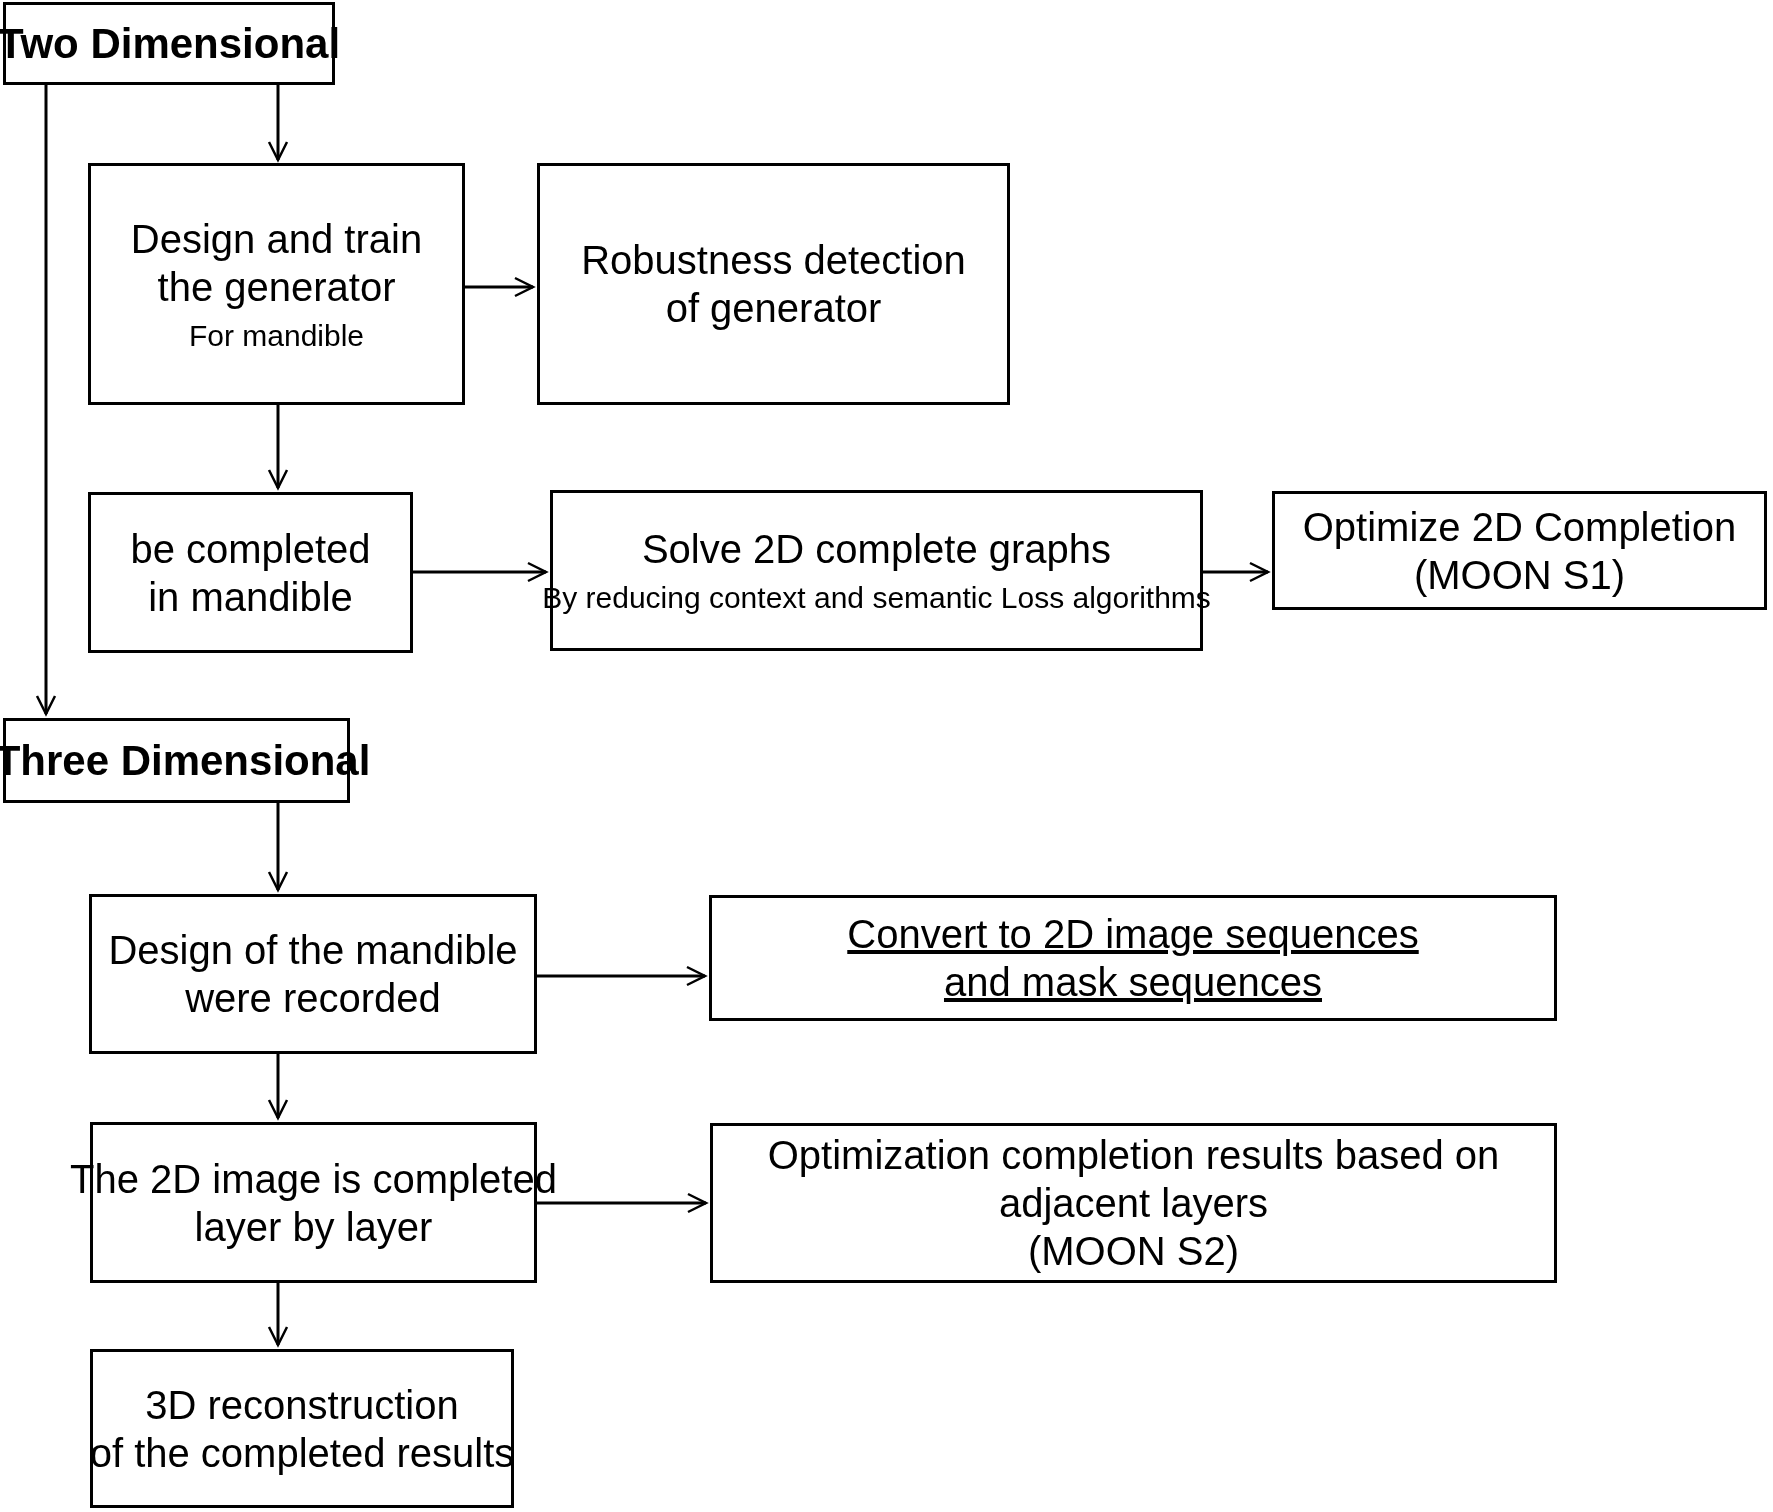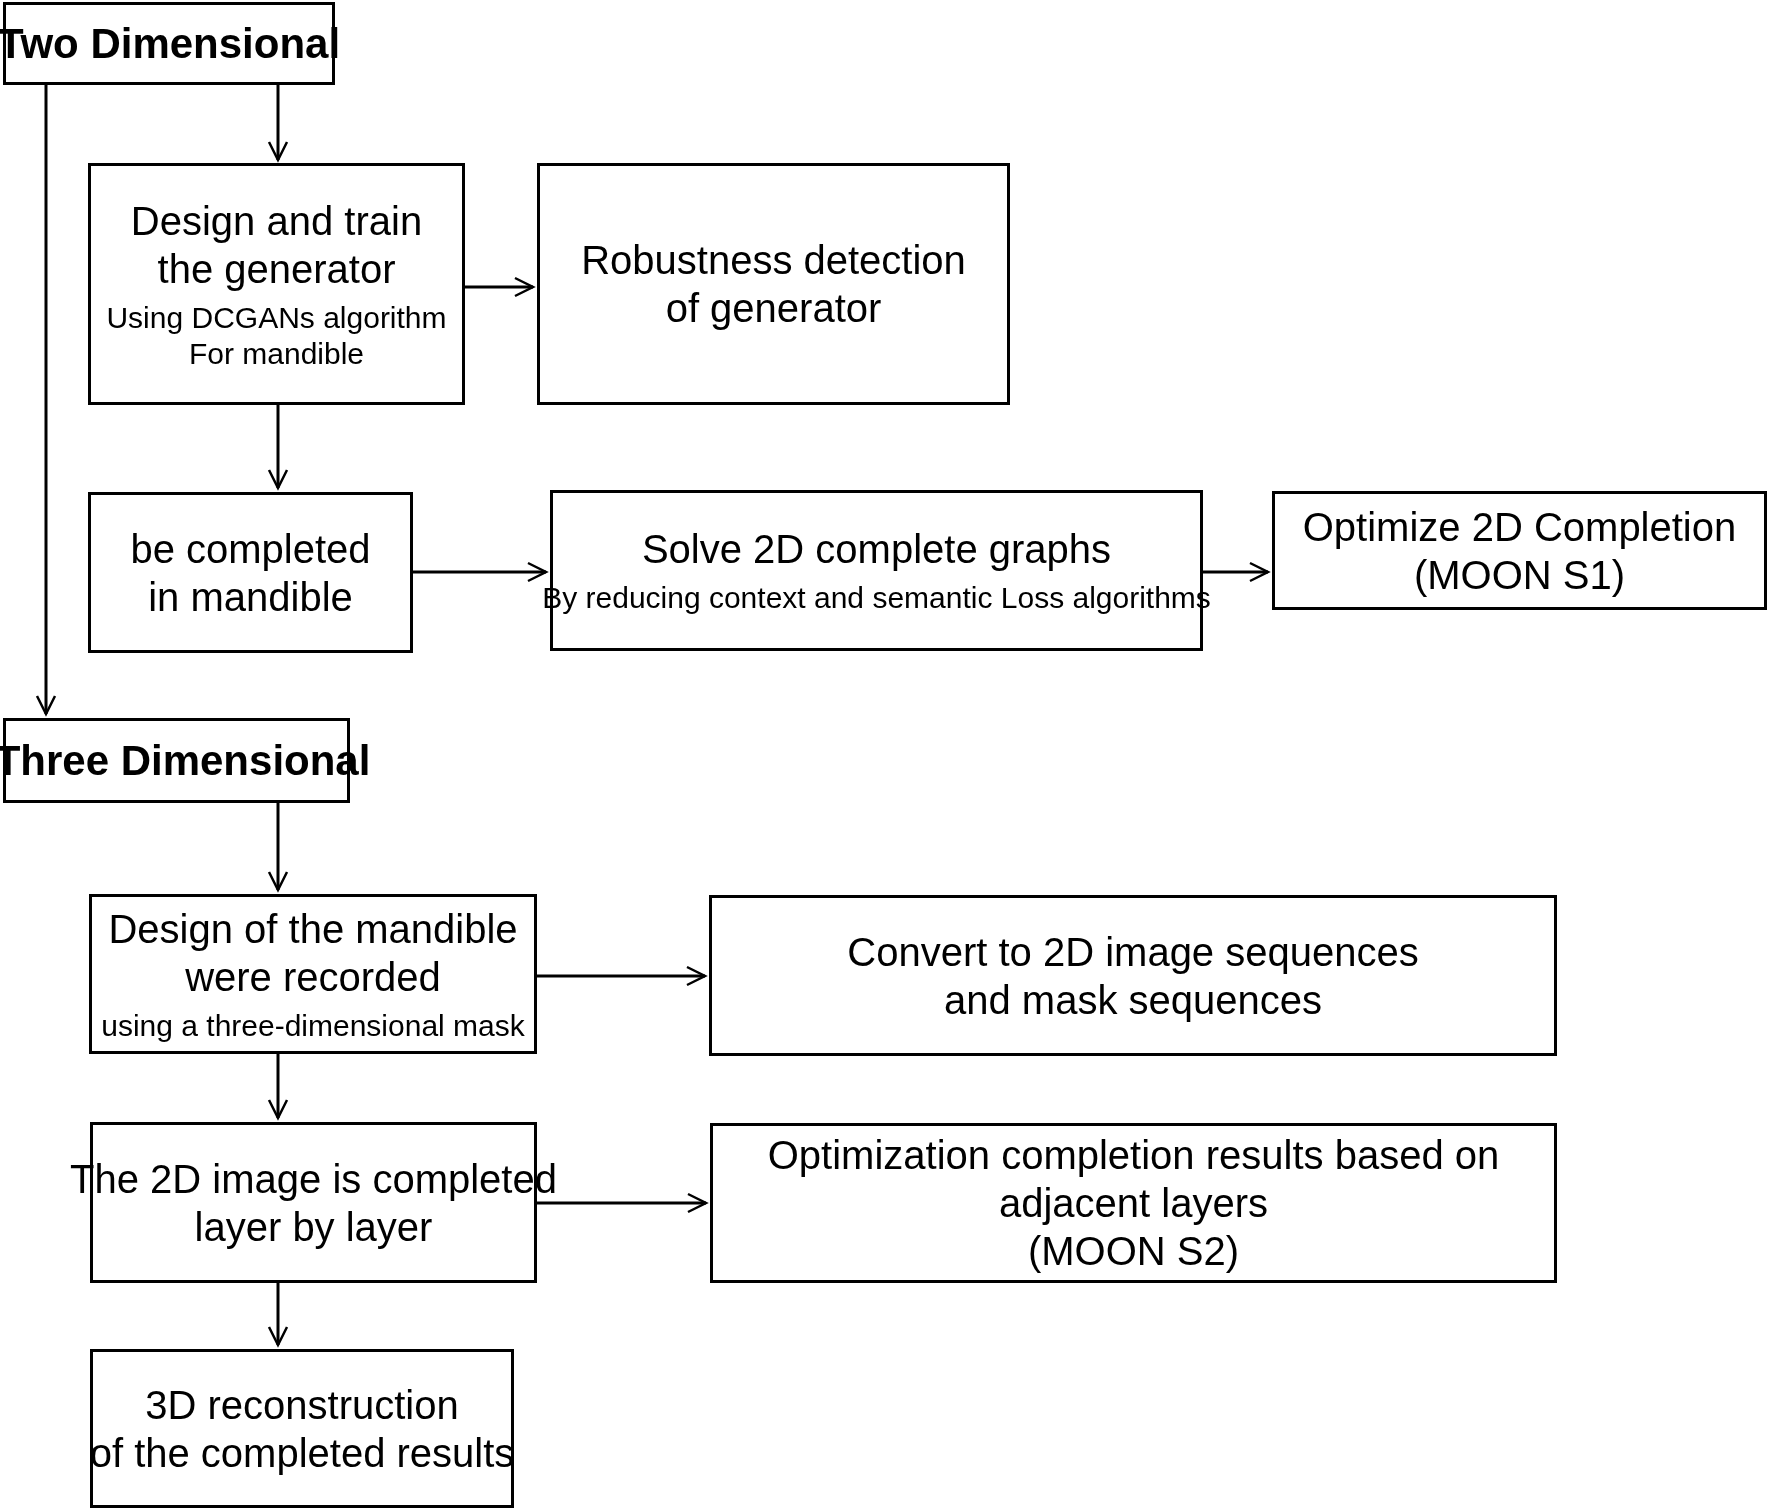--- a/index.html
+++ b/index.html
@@ -55,21 +55,21 @@
   }
   
   #n-two-dimensional     { left: 3px;    top: 2px;    width: 332px; height: 83px;  }
   #n-design-train        { left: 88px;   top: 163px;  width: 377px; height: 242px; }
   #n-robustness          { left: 537px;  top: 163px;  width: 473px; height: 242px; }
   #n-mask-region         { left: 88px;   top: 492px;  width: 325px; height: 161px; }
   #n-solve-graphs        { left: 550px;  top: 490px;  width: 653px; height: 161px; }
   #n-optimize-2d         { left: 1272px; top: 491px;  width: 495px; height: 119px; }
   #n-three-dimensional   { left: 3px;    top: 718px;  width: 347px; height: 85px; padding-left: 12px;  }
   #n-lesions             { left: 89px;   top: 894px;  width: 448px; height: 160px; }
-  #n-convert             { left: 709px;  top: 895px;  width: 848px; height: 161px; }
+  #n-convert             { left: 709px;  top: 895px;  width: 848px; height: 126px; text-decoration: underline; }
   #n-image-completed     { left: 90px;   top: 1122px; width: 447px; height: 161px; }
   #n-optimization-results{ left: 710px;  top: 1123px; width: 847px; height: 160px; }
   #n-reconstruction      { left: 90px;   top: 1349px; width: 424px; height: 159px; }
 </style>
 </head>
 <body>
 
 <div class="canvas">
 
   <svg id="connectors" viewBox="0 0 1773 1512" xmlns="http://www.w3.org/2000/svg">
@@ -92,21 +92,20 @@
     </svg>
 
   <div class="node" id="n-two-dimensional">
     <div class="header-line">Two Dimensional</div>
   </div>
 
   <div class="node" id="n-design-train">
     <div class="main-line">Design and train</div>
     <div class="main-line">the generator</div>
     <div class="sub-block">
-      <div class="sub-line">Using DCGANs algorithm</div>
       <div class="sub-line">For mandible</div>
     </div>
   </div>
 
   <div class="node" id="n-robustness">
     <div class="main-line">Robustness detection</div>
     <div class="main-line">of generator</div>
   </div>
 
   <div class="node" id="n-mask-region">
@@ -126,23 +125,20 @@
     <div class="main-line">(MOON S1)</div>
   </div>
 
   <div class="node" id="n-three-dimensional">
     <div class="header-line">Three Dimensional</div>
   </div>
 
   <div class="node" id="n-lesions">
     <div class="main-line">Design of the mandible</div>
     <div class="main-line">were recorded</div>
-    <div class="sub-block">
-      <div class="sub-line">using a three-dimensional mask</div>
-    </div>
   </div>
 
   <div class="node" id="n-convert">
     <div class="main-line">Convert to 2D image sequences</div>
     <div class="main-line">and mask sequences</div>
   </div>
 
   <div class="node" id="n-image-completed">
     <div class="main-line">The 2D image is completed</div>
     <div class="main-line">layer by layer</div>

